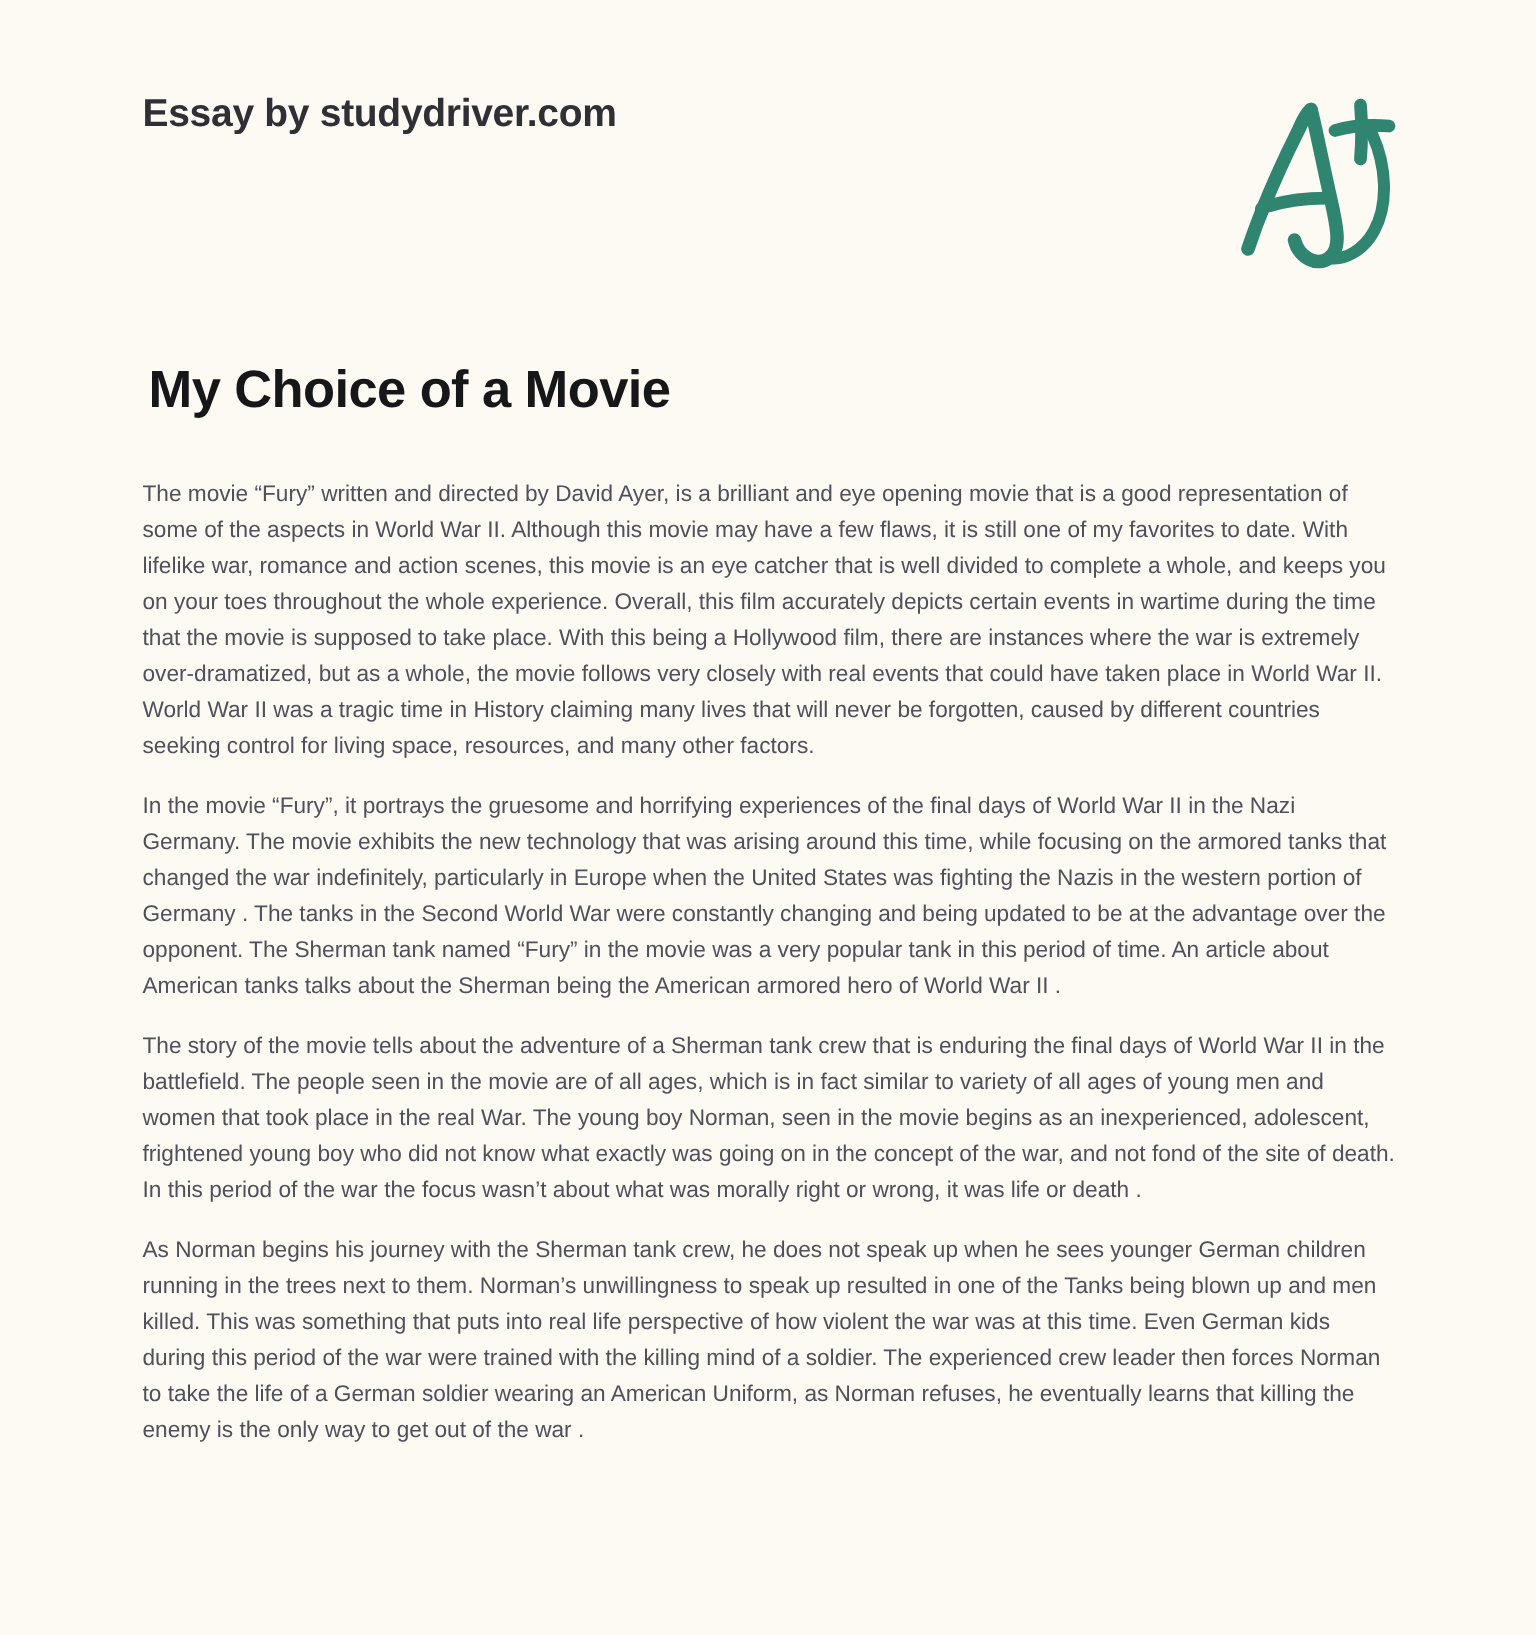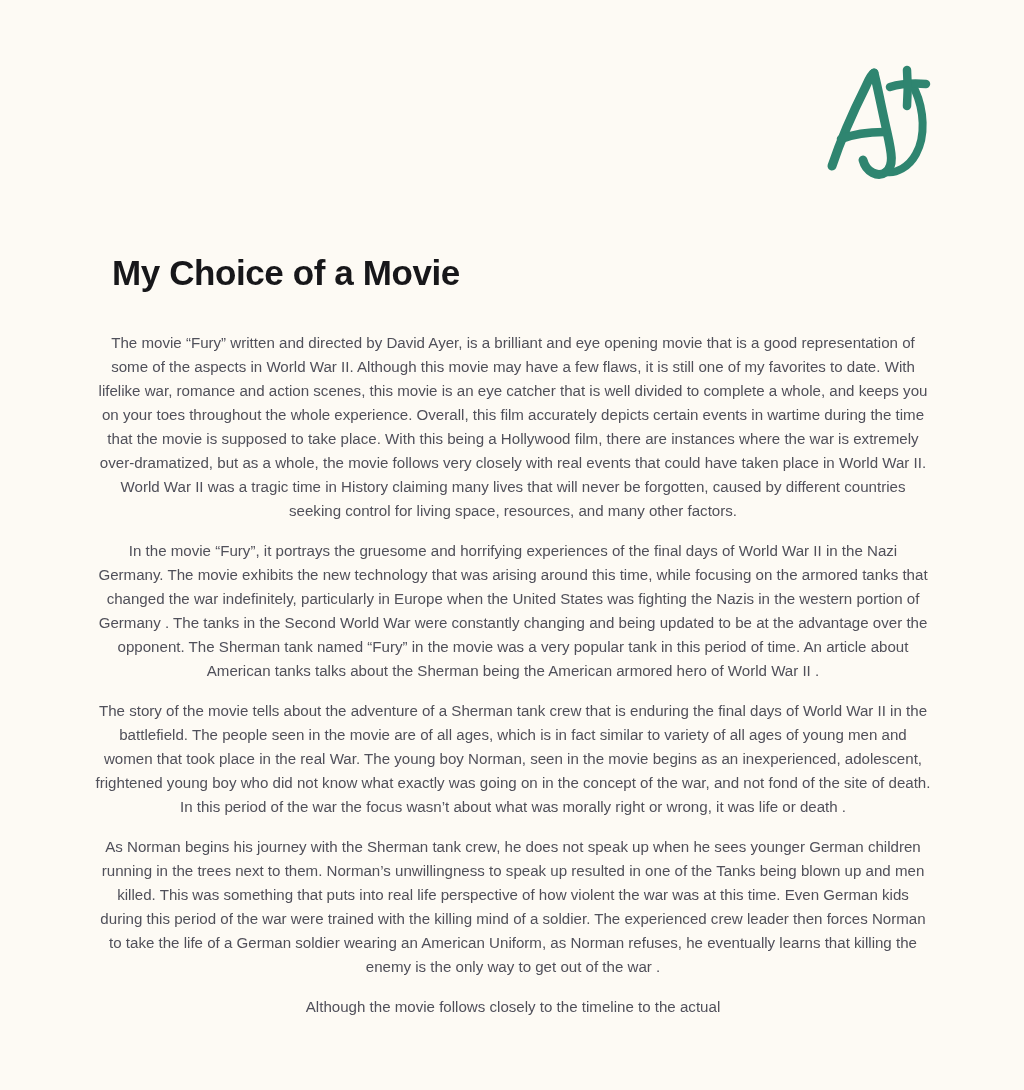--- a/index.html
+++ b/index.html
@@ -72,50 +72,51 @@
 
   
   .article {
     position: absolute;
     left: 95px;
     top: 236px;
     width: 836px;
   }
 
   .article-title {
-    margin: 17px;
+    margin: 4px;
     font-size: 35px;
     font-weight: bold;
     color: #17171a;
     letter-spacing: -0.4px;
     line-height: 1.15;
   }
 
   .article-body {
     margin-top: 38px;
   }
 
   .article-body p {
     margin: 0 0 16px 0;
     font-size: 15.1px;
     line-height: 24px;
     color: #50505a;
-    text-align: center;
+    text-align: left;
   }
   .article-body p:last-child {
     margin-bottom: 0;
   }
 </style>
 </head>
 <body>
 
 <div class="page">
 
   <div class="header">
 
+    <div class="brand-line">Essay by studydriver.com</div>
 
 
     <div class="logo">
       <svg viewBox="0 0 130 120" xmlns="http://www.w3.org/2000/svg">
         <g fill="none" stroke="#2f8570" stroke-linecap="round" stroke-linejoin="round">
 
           <path d="M18 104 C 26 80, 40 48, 52 24 C 55 17, 58 12, 60 11" stroke-width="9"></path>
 
           <path d="M60 11 C 63 22, 68 48, 73 70 C 78 92, 80 104, 72 110
                    C 64 116, 52 110, 49 98" stroke-width="9"></path>
@@ -134,17 +135,16 @@
   </div>
 
   <div class="article">
     <h1 class="article-title">My Choice of a Movie</h1>
 
     <div class="article-body">
       <p>The movie “Fury” written and directed by David Ayer, is a brilliant and eye opening movie that is a good representation of some of the aspects in World War II. Although this movie may have a few flaws, it is still one of my favorites to date. With lifelike war, romance and action scenes, this movie is an eye catcher that is well divided to complete a whole, and keeps you on your toes throughout the whole experience. Overall, this film accurately depicts certain events in wartime during the time that the movie is supposed to take place. With this being a Hollywood film, there are instances where the war is extremely over-dramatized, but as a whole, the movie follows very closely with real events that could have taken place in World War II. World War II was a tragic time in History claiming many lives that will never be forgotten, caused by different countries seeking control for living space, resources, and many other factors.</p>
       <p>In the movie “Fury”, it portrays the gruesome and horrifying experiences of the final days of World War II in the Nazi Germany. The movie exhibits the new technology that was arising around this time, while focusing on the armored tanks that changed the war indefinitely, particularly in Europe when the United States was fighting the Nazis in the western portion of Germany . The tanks in the Second World War were constantly changing and being updated to be at the advantage over the opponent. The Sherman tank named “Fury” in the movie was a very popular tank in this period of time. An article about American tanks talks about the Sherman being the American armored hero of World War II .</p>
       <p>The story of the movie tells about the adventure of a Sherman tank crew that is enduring the final days of World War II in the battlefield. The people seen in the movie are of all ages, which is in fact similar to variety of all ages of young men and women that took place in the real War. The young boy Norman, seen in the movie begins as an inexperienced, adolescent, frightened young boy who did not know what exactly was going on in the concept of the war, and not fond of the site of death. In this period of the war the focus wasn’t about what was morally right or wrong, it was life or death .</p>
       <p>As Norman begins his journey with the Sherman tank crew, he does not speak up when he sees younger German children running in the trees next to them. Norman’s unwillingness to speak up resulted in one of the Tanks being blown up and men killed. This was something that puts into real life perspective of how violent the war was at this time. Even German kids during this period of the war were trained with the killing mind of a soldier. The experienced crew leader then forces Norman to take the life of a German soldier wearing an American Uniform, as Norman refuses, he eventually learns that killing the enemy is the only way to get out of the war .</p>
-      <p>Although the movie follows closely to the timeline to the actual</p>
     </div>
   </div>
 
 </div>
 
 </body></html>

